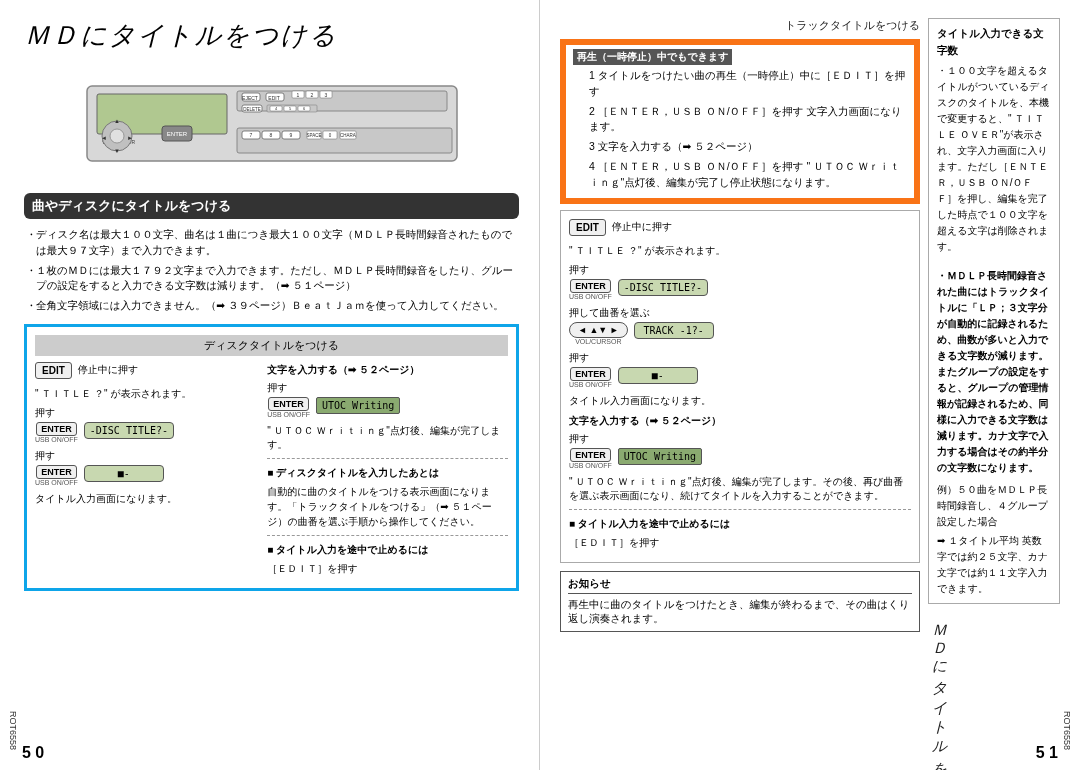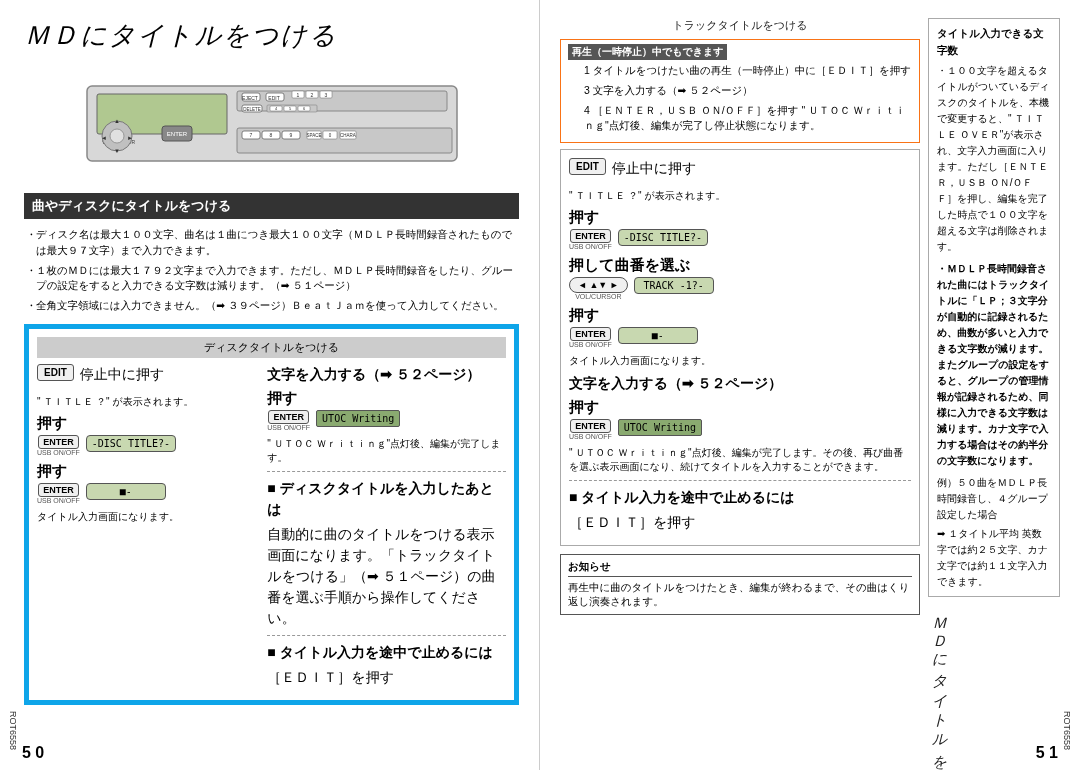--- a/index.html
+++ b/index.html
@@ -72,20 +72,21 @@
     }
 
     
     .section-header {
       background: #333;
       color: #fff;
       padding: 4px 8px;
       font-size: 13px;
       margin-bottom: 8px;
       font-weight: bold;
+      border-radius: 6px;
     }
 
     .section-header-light {
       background: #ccc;
       color: #000;
       padding: 3px 8px;
       font-size: 11px;
       margin-bottom: 6px;
       text-align: center;
     }
@@ -104,21 +105,21 @@
       line-height: 1.5;
     }
     .bullet-list li::before {
       content: '・';
       position: absolute;
       left: 0;
     }
 
     
     .disc-section {
-      border: 5px solid #0ea5e9;
+      border: 3px solid #0ea5e9;
       padding: 8px;
       margin-bottom: 8px;
     }
 
     
     .step-row {
       display: flex;
       align-items: flex-start;
       margin-bottom: 6px;
       gap: 6px;
@@ -187,43 +188,43 @@
     }
 
     
     .dotted-divider {
       border-top: 1px dashed #999;
       margin: 6px 0;
     }
 
     
     .small-text {
-      font-size: 14px;
+      font-size: 10px;
       line-height: 1.5;
       margin-bottom: 4px;
     }
 
     
     .two-col {
       display: flex;
       gap: 10px;
     }
 
     .col-left-steps {
       width: 48%;
     }
 
     .col-right-steps {
       width: 52%;
     }
 
     
     .push-label {
-      font-size: 15px;
-      font-weight: bold;
+      font-size: 10px;
+      font-weight: normal;
       margin-bottom: 2px;
     }
 
     
     .caption {
       font-size: 10px;
       margin-top: 2px;
     }
 
     
@@ -286,29 +287,29 @@
     .info-box-title {
       font-weight: bold;
       font-size: 10.5px;
       margin-bottom: 4px;
     }
 
     .bold { font-weight: bold; }
 
     
     .track-section-title {
-      text-align: center;
+      text-align: right;
       font-size: 11px;
       margin-bottom: 6px;
       color: #222;
     }
 
     
     .replay-box {
-      border: 1px solid #f97316;
+      border: 6px solid #f97316;
       padding: 4px 7px;
       margin-bottom: 6px;
     }
 
     .replay-box-title {
       font-size: 10px;
       font-weight: bold;
       background: #555;
       color: #fff;
       padding: 1px 4px;
@@ -478,20 +479,21 @@
 
   <div class="right-layout">
     <div class="right-main">
 
       <div class="track-section-title">トラックタイトルをつける</div>
 
       <div class="replay-box">
         <div class="replay-box-title">再生（一時停止）中でもできます</div>
         <ol class="num-list">
           <li><span>1 </span><span>タイトルをつけたい曲の再生（一時停止）中に［ＥＤＩＴ］を押す</span></li>
+          <li><span>2 </span><span>［ＥＮＴＥＲ，ＵＳＢ ＯＮ/ＯＦＦ］を押す 文字入力画面になります。</span></li>
           <li><span>3 </span><span>文字を入力する（➡ ５２ページ）</span></li>
           <li><span>4 </span><span>［ＥＮＴＥＲ，ＵＳＢ ＯＮ/ＯＦＦ］を押す " ＵＴＯＣ Ｗｒｉｔｉｎｇ"点灯後、編集が完了し停止状態になります。</span></li>
         </ol>
       </div>
 
       <div class="track-section">
 
         <div class="step-row">
           <div class="enter-usb">
             <span class="btn-edit">EDIT</span>
@@ -551,21 +553,21 @@
       <div class="notice-box">
         <div class="notice-title">お知らせ</div>
         <div>再生中に曲のタイトルをつけたとき、編集が終わるまで、その曲はくり返し演奏されます。</div>
       </div>
     </div>
 
     <div class="right-side-col">
 
       <div class="info-box">
         <div class="info-box-title">タイトル入力できる文字数</div>
-        <div style="margin-bottom:6px;">・１００文字を超えるタイトルがついているディスクのタイトルを、本機で変更すると、" ＴＩＴＬＥ ＯＶＥＲ"が表示され、文字入力画面に入ります。ただし［ＥＮＴＥＲ，ＵＳＢ ＯＮ/ＯＦＦ］を押し、編集を完了した時点で１００文字を超える文字は削除されます。</div>
+        <div style="margin-bottom:13px;">・１００文字を超えるタイトルがついているディスクのタイトルを、本機で変更すると、" ＴＩＴＬＥ ＯＶＥＲ"が表示され、文字入力画面に入ります。ただし［ＥＮＴＥＲ，ＵＳＢ ＯＮ/ＯＦＦ］を押し、編集を完了した時点で１００文字を超える文字は削除されます。</div>
         <div style="margin-bottom:6px;font-weight:bold;">・ＭＤＬＰ長時間録音された曲にはトラックタイトルに「ＬＰ；３文字分が自動的に記録されるため、曲数が多いと入力できる文字数が減ります。またグループの設定をすると、グループの管理情報が記録されるため、同様に入力できる文字数は減ります。カナ文字で入力する場合はその約半分の文字数になります。</div>
         <div style="margin-bottom:3px;font-weight:normal;">例）５０曲をＭＤＬＰ長時間録音し、４グループ設定した場合</div>
         <div>➡ １タイトル平均 英数字では約２５文字、カナ文字では約１１文字入力できます。</div>
       </div>
 
       <div style="writing-mode:vertical-rl;font-size:15px;font-style:italic;letter-spacing:3px;color:#222;margin-top:10px;text-align:center;">ＭＤにタイトルをつける</div>
     </div>
   </div>
 
   <div class="page-num page-num-right">5 1</div>

